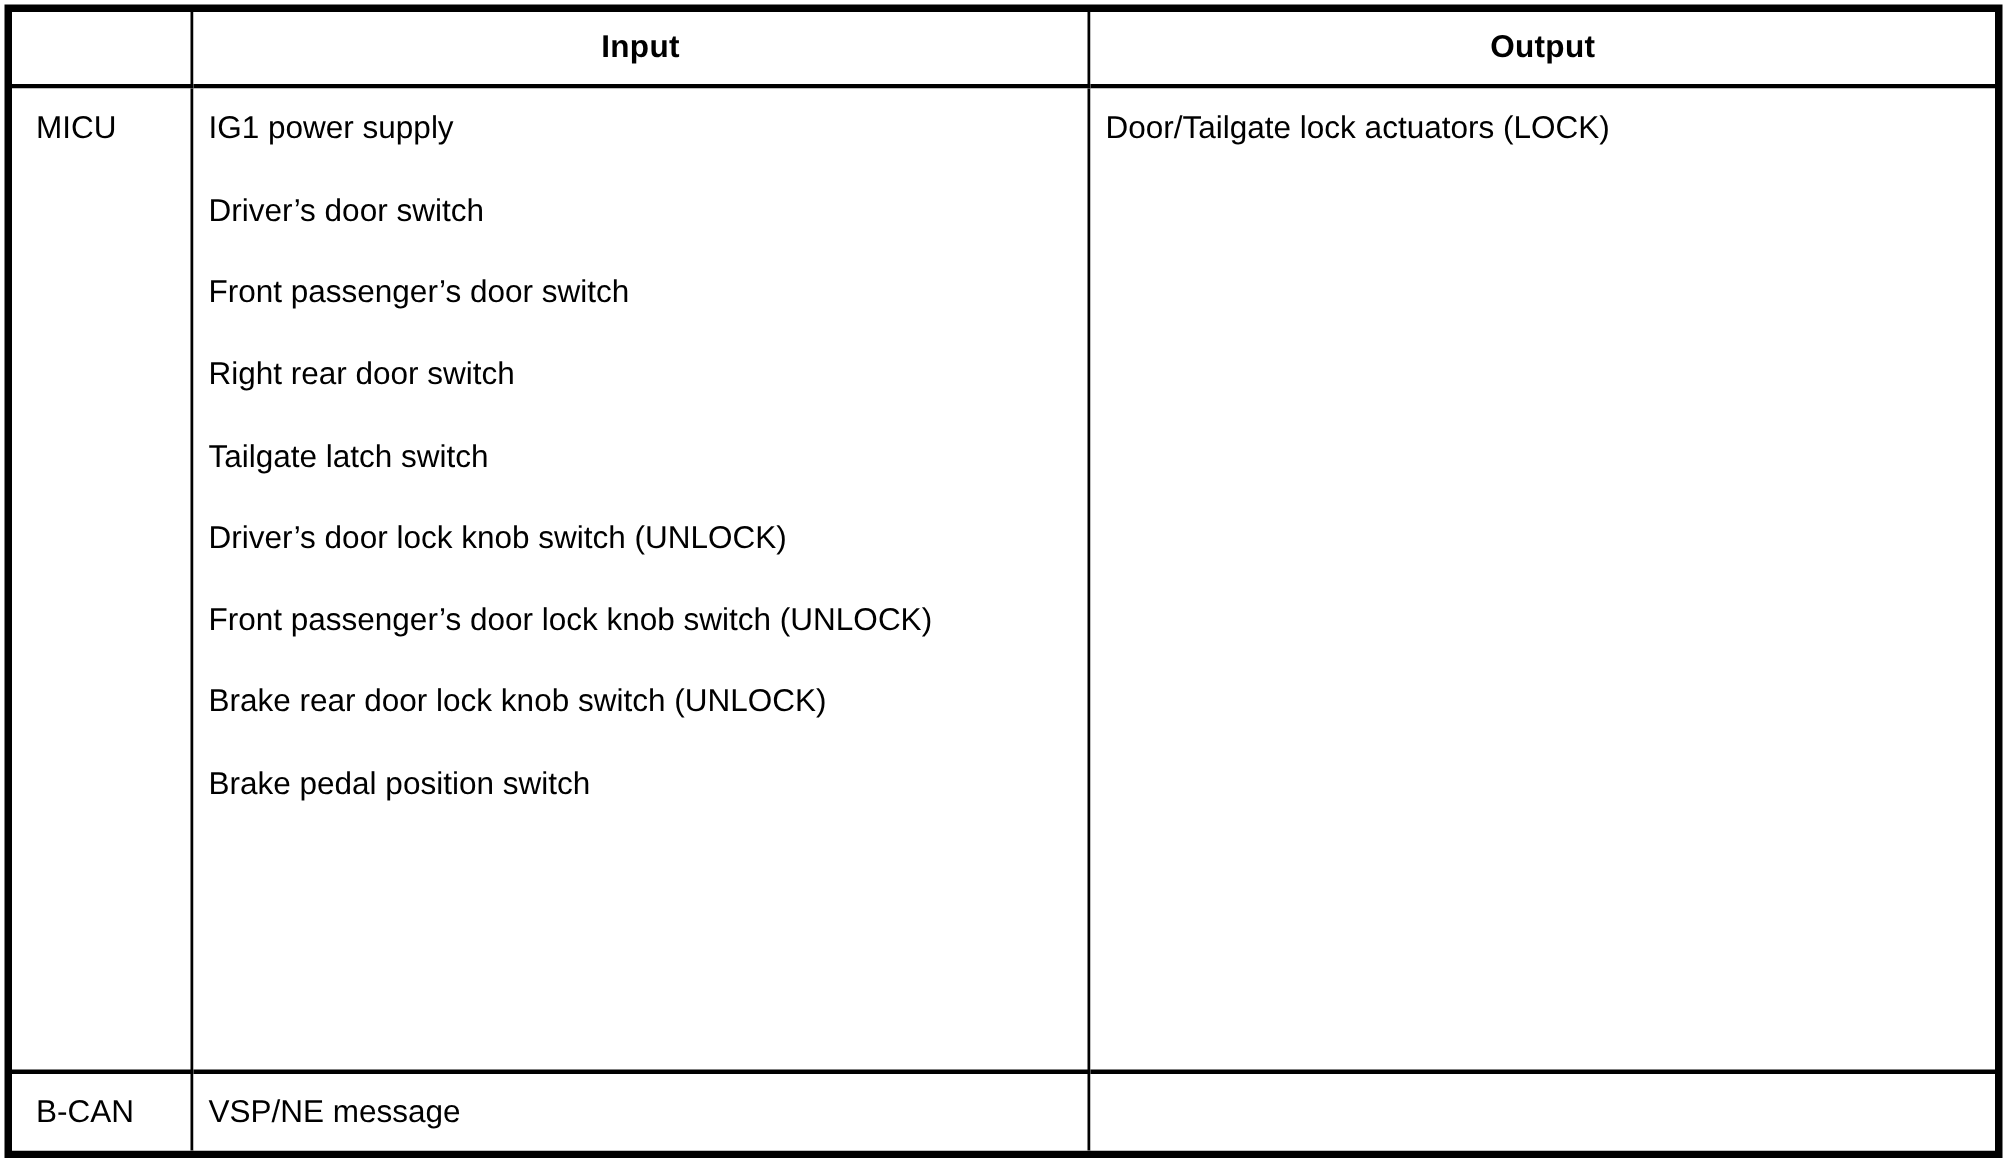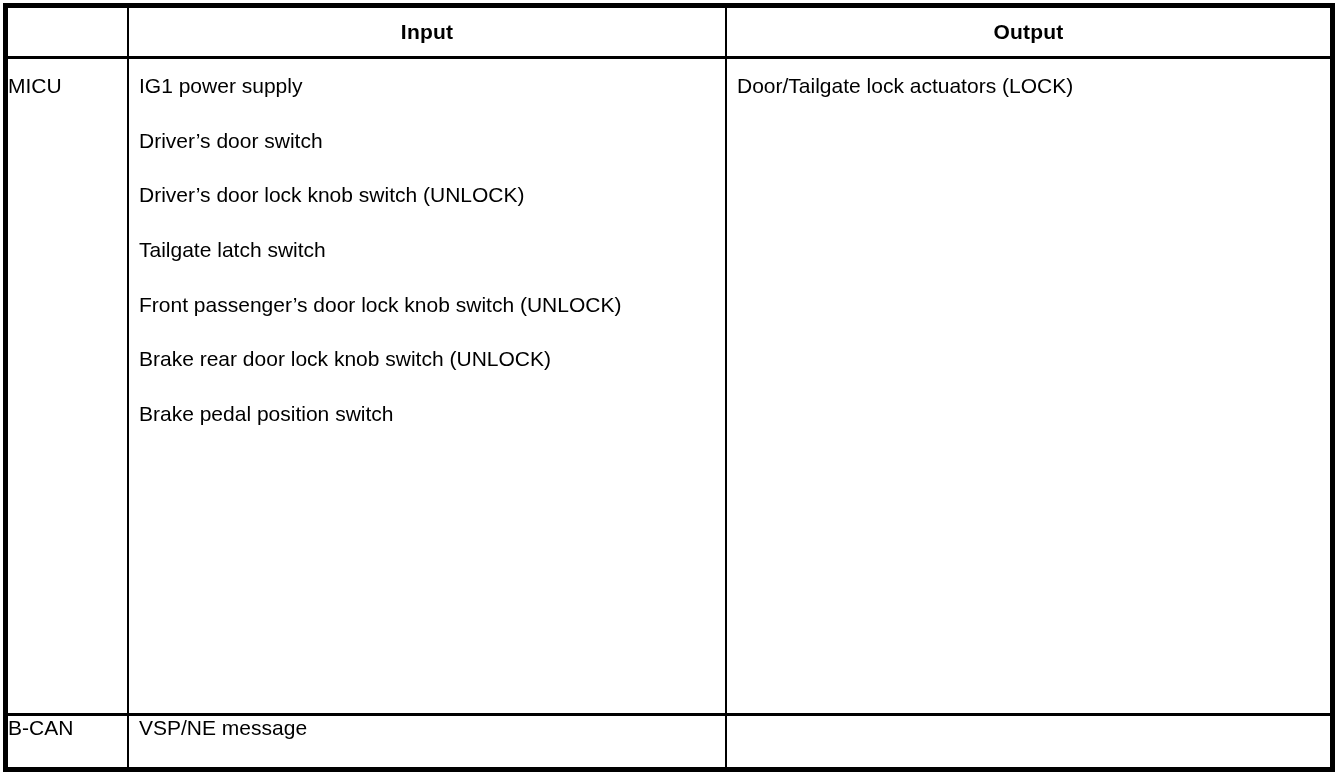--- a/index.html
+++ b/index.html
@@ -41,52 +41,56 @@
   .header-cell {
     display: flex;
     align-items: center;
     justify-content: center;
     font-size: 21px;
     font-weight: bold;
     letter-spacing: 0.2px;
   }
   .source-cell {
     font-size: 21px;
+    padding-left: 16px;
   }
   .list-cell {
     font-size: 21px;
     padding-left: 10px;
   }
   .item {
     height: 54.58px;
     display: flex;
     align-items: center;
     white-space: nowrap;
   }
   .centered-cell {
     display: flex;
+    align-items: center;
   }
 </style>
 </head>
 <body>
 
 <div class="doc-table">
 
   <div class="cell v-rule h-rule header-cell"></div>
   <div class="cell v-rule h-rule header-cell">Input</div>
   <div class="cell h-rule header-cell">Output</div>
 
   <div class="cell v-rule h-rule source-cell">
     <div class="item">MICU</div>
   </div>
   <div class="cell v-rule h-rule list-cell">
     <div class="item">IG1 power supply</div>
     <div class="item">Driver’s door switch</div>
+    <div class="item">Front passenger’s door switch</div>
+    <div class="item">Right rear door switch</div>
+    <div class="item">Tailgate latch switch</div>
     <div class="item">Driver’s door lock knob switch (UNLOCK)</div>
-    <div class="item">Tailgate latch switch</div>
     <div class="item">Front passenger’s door lock knob switch (UNLOCK)</div>
     <div class="item">Brake rear door lock knob switch (UNLOCK)</div>
     <div class="item">Brake pedal position switch</div>
   </div>
   <div class="cell h-rule list-cell">
     <div class="item">Door/Tailgate lock actuators (LOCK)</div>
   </div>
 
   <div class="cell v-rule source-cell centered-cell">
     <span>B-CAN</span>

